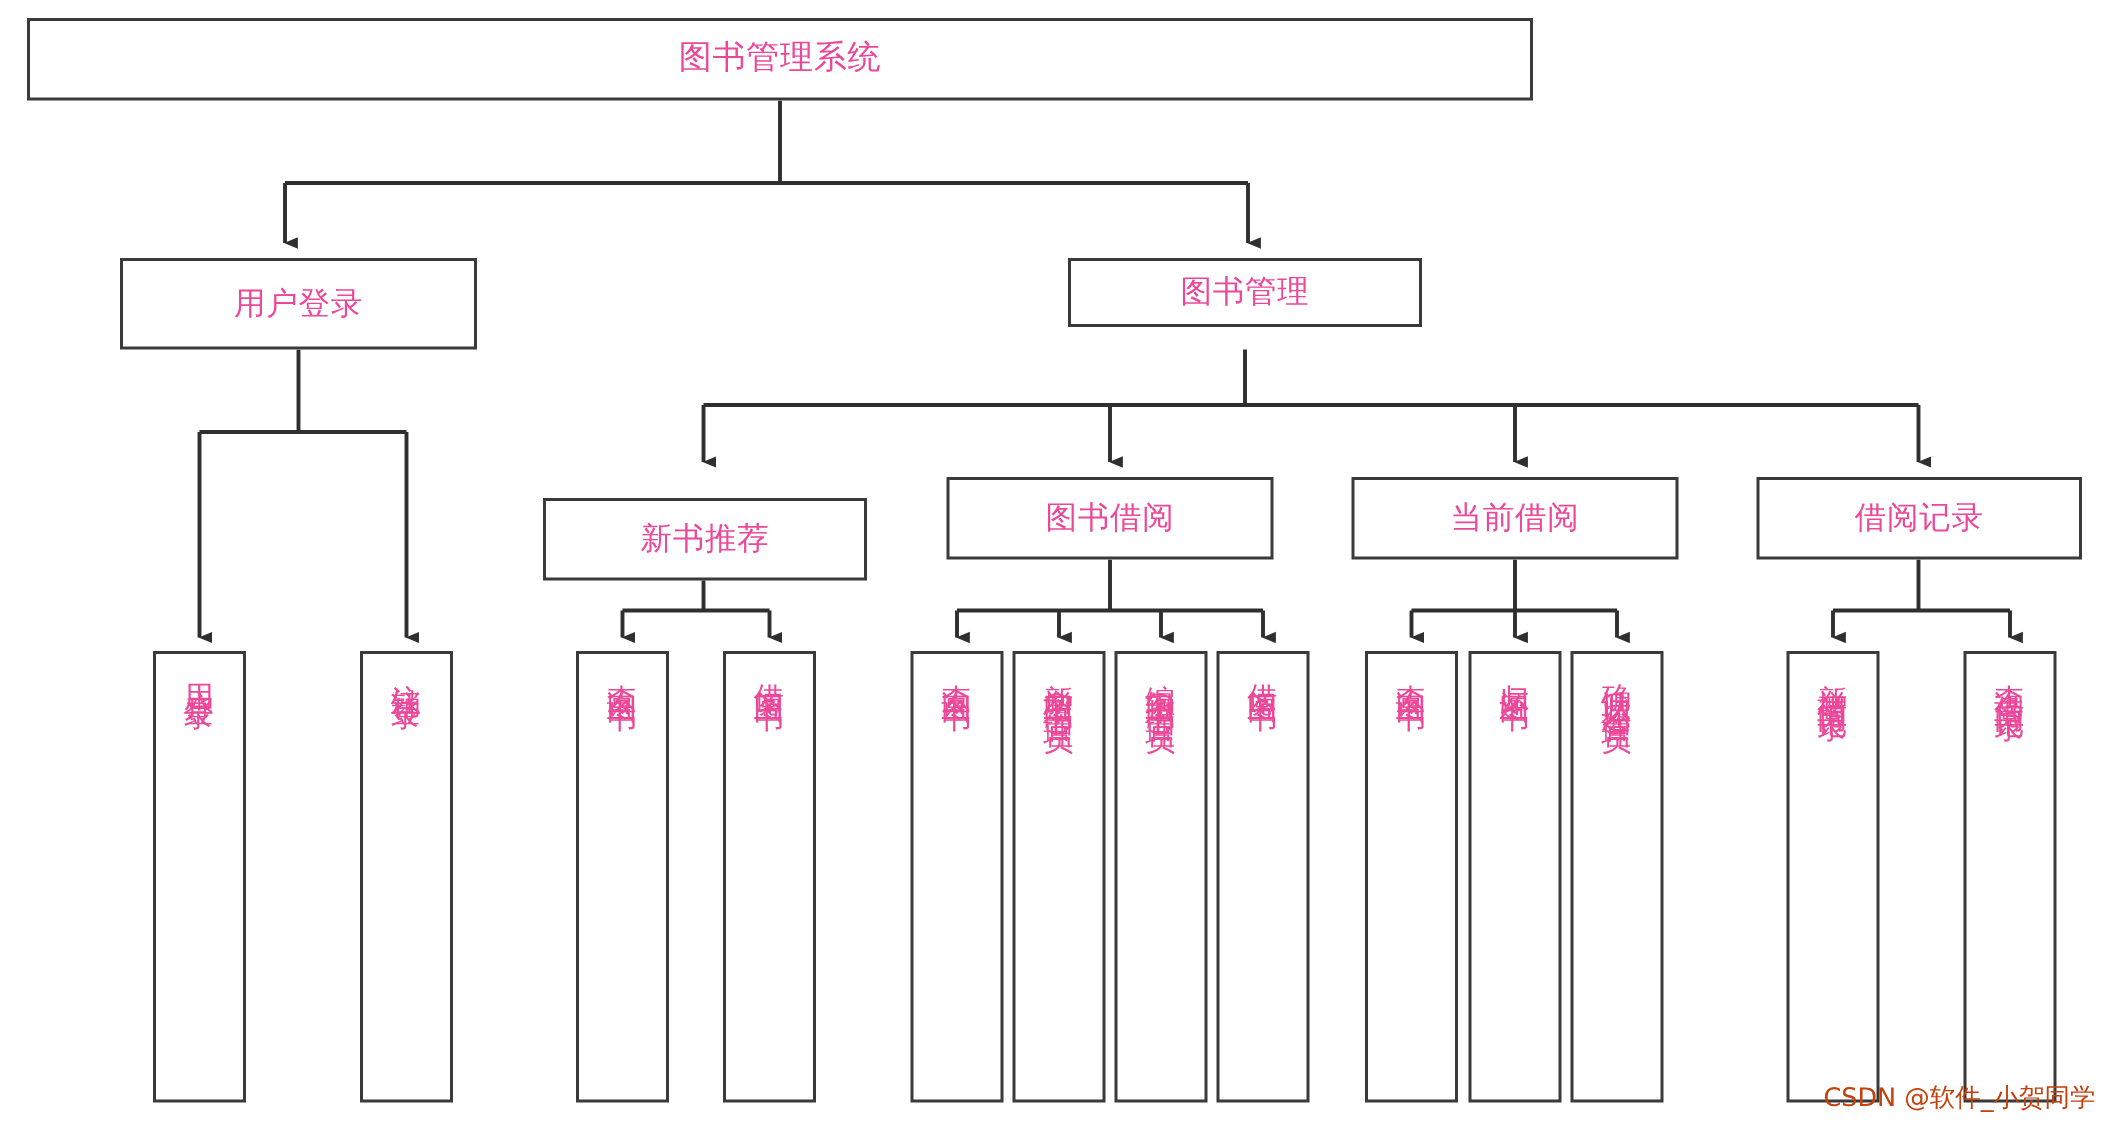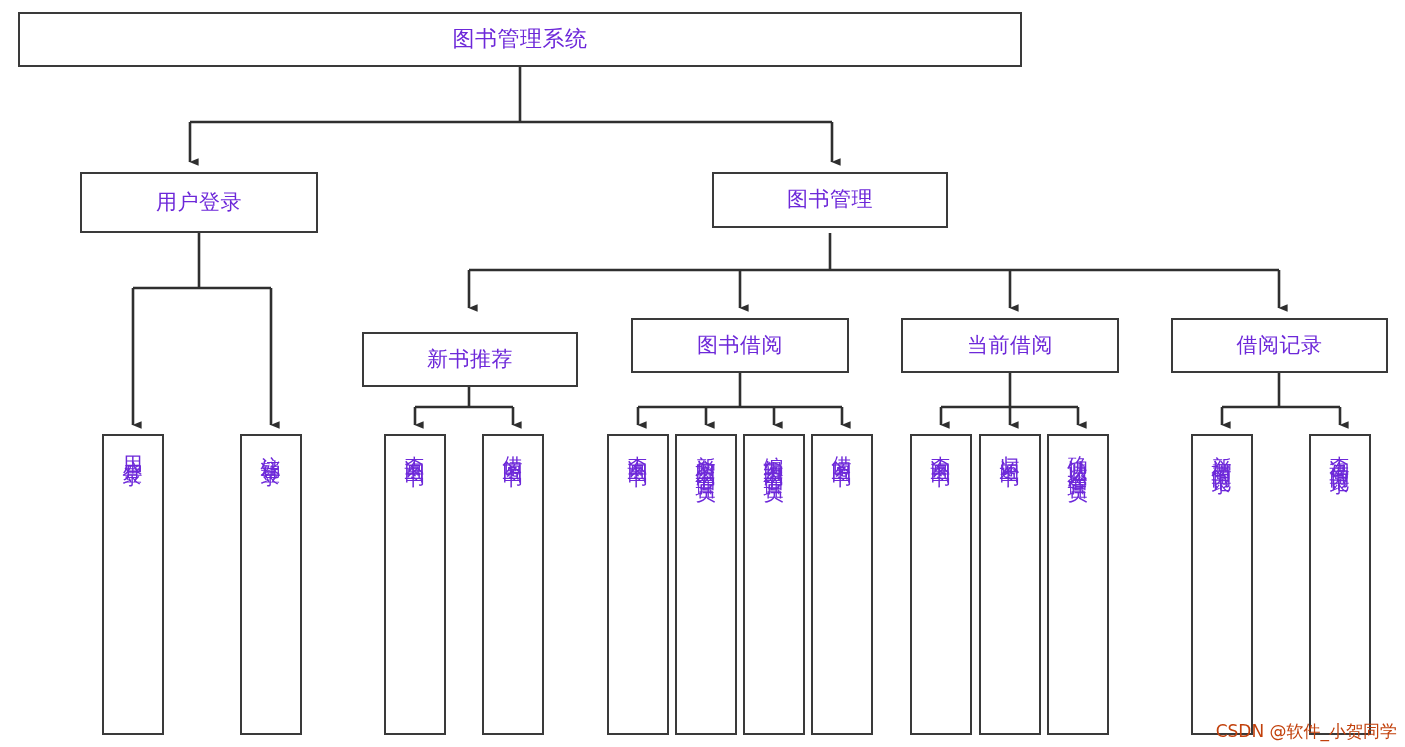--- a/index.html
+++ b/index.html
@@ -29,21 +29,21 @@
     pointer-events: none;
   }
   .node {
     position: absolute;
     box-sizing: border-box;
     border: 2.5px solid #3a3a3a;
     background: #ffffff;
     display: flex;
     align-items: center;
     justify-content: center;
-    color: #6d28d9;
+    color: #ec4899;
     z-index: 2;
   }
   .node-label {
     display: block;
     text-align: center;
     line-height: 1.22;
     letter-spacing: 0.5px;
     white-space: nowrap;
   }
   .node.horizontal .node-label {
@@ -132,21 +132,21 @@
     </g>
   </svg>
 
   <div class="node root horizontal" style="left:18px; top:12px; width:1004px; height:55px;">
     <span class="node-label">图书管理系统</span>
   </div>
 
   <div class="node horizontal" style="left:80px; top:172px; width:238px; height:61px;">
     <span class="node-label">用户登录</span>
   </div>
-  <div class="node horizontal" style="left:712px; top:172px; width:236px; height:56px;">
+  <div class="node horizontal" style="left:712px; top:172px; width:236px; height:46px;">
     <span class="node-label">图书管理</span>
   </div>
 
   <div class="node horizontal" style="left:362px; top:332px; width:216px; height:55px;">
     <span class="node-label">新书推荐</span>
   </div>
   <div class="node horizontal" style="left:631px; top:318px; width:218px; height:55px;">
     <span class="node-label">图书借阅</span>
   </div>
   <div class="node horizontal" style="left:1171px; top:318px; width:217px; height:55px;">

